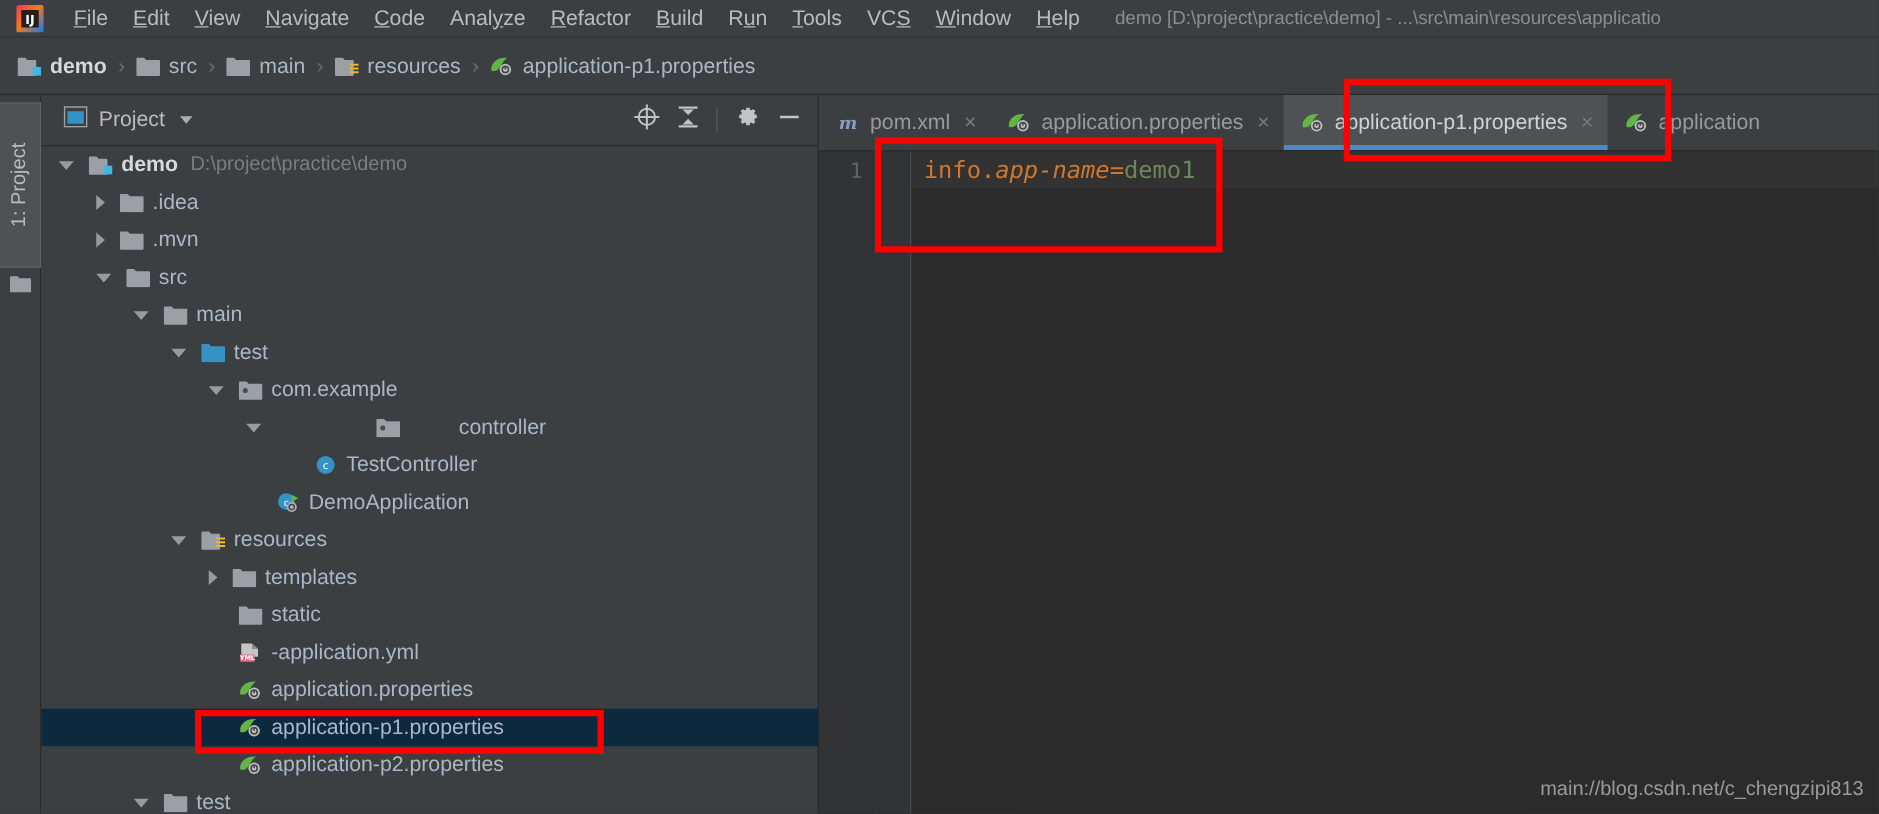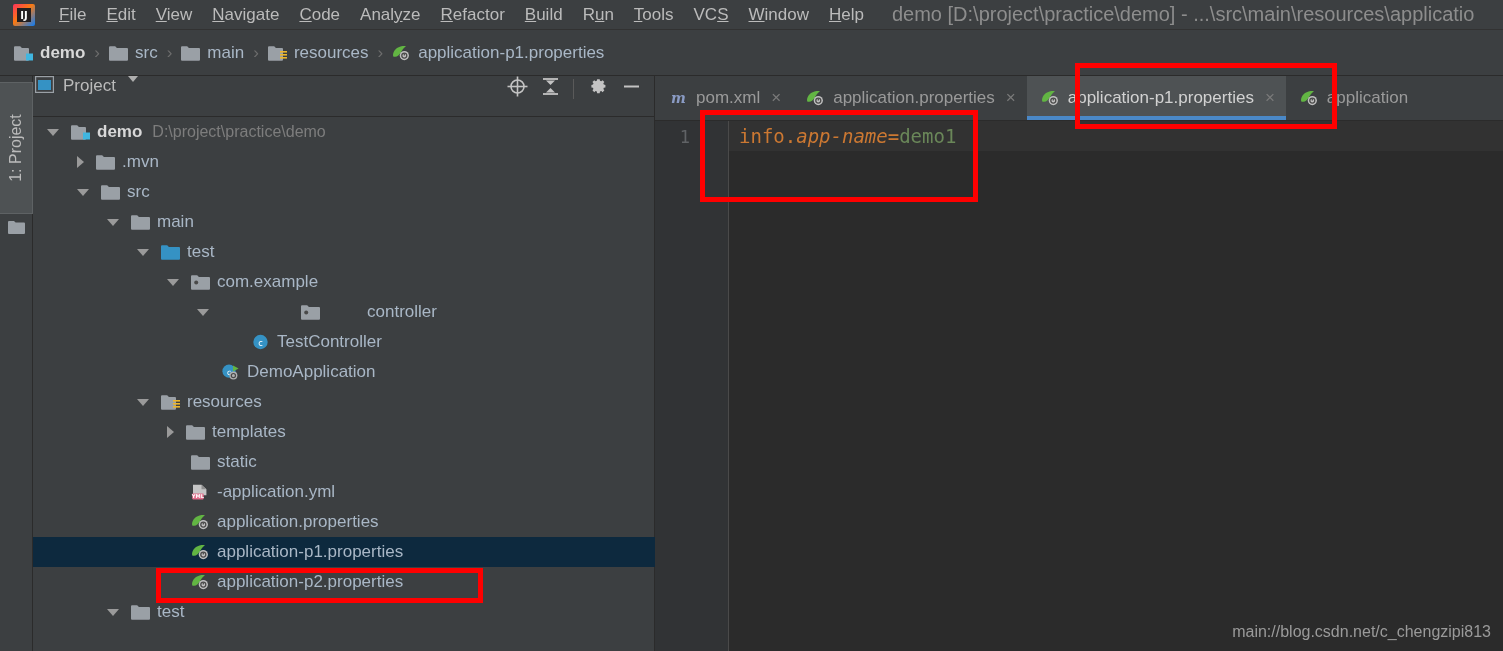--- a/index.html
+++ b/index.html
@@ -21,21 +21,21 @@
   .logo {
     width: 22px; height: 22px; margin-left: 13px; margin-right: 14px;
     position: relative; flex: 0 0 auto;
   }
   .menu-item {
     color: #bbbbbb; font-size: 17px; padding: 0 10px;
     white-space: nowrap; cursor: default; line-height: 30px;
   }
   .menu-item u { text-decoration: underline; }
   .win-title {
-    color: #8d8d8d; font-size: 20px; margin-left: 18px;
+    color: #8d8d8d; font-size: 15px; margin-left: 18px;
     white-space: nowrap; overflow: hidden;
   }
 
   
   .breadcrumb {
     position: absolute; left: 0; top: 31px; width: 1503px; height: 45px;
     background: #3c3f41; display: flex; align-items: center; padding-left: 14px;
     border-bottom: 1px solid #2b2b2b;
   }
   .crumb { display: flex; align-items: center; color: #a9b7c6; font-size: 17px; }
@@ -61,21 +61,21 @@
     position: absolute; left: 8px; top: 144px; width: 17px; height: 14px;
   }
 
   
   .project-panel {
     position: absolute; left: 33px; top: 76px; width: 622px; height: 575px;
     background: #3c3f41; border-right: 1px solid #2b2b2b;
   }
   .panel-head {
     position: relative; height: 41px; width: 100%;
-    display: flex; align-items: flex-start; padding: 0 12px 0 2px;
+    display: flex; align-items: center; padding: 0 12px 0 18px;
     border-bottom: 1px solid #2b2b2b;
   }
   .panel-title { color: #bbbbbb; font-size: 17px; margin-left: 9px; }
   .panel-caret {
     width: 0; height: 0; margin-left: 12px;
     border-left: 5px solid transparent; border-right: 5px solid transparent;
     border-top: 6px solid #aeaeae;
   }
   .panel-actions { margin-left: auto; display: flex; align-items: center; gap: 13px; }
   .panel-sep { width: 1px; height: 20px; background: #5a5a5a; }
@@ -330,20 +330,30 @@
           <span class="tpath">D:\project\practice\demo</span>
         </div>
         <div class="trow" style="padding-left: 44px;">
           <span class="twist closed"></span>
           <span style="width: 12px;"></span>
           <span class="ticon" style="display: inline-flex;">
             <svg width="19" height="16" viewBox="0 0 19 16">
               <path d="M0 2.2a1 1 0 011-1h5.2L7.9 2.9H18a1 1 0 011 1v10.9a1 1 0 01-1 1H1a1 1 0 01-1-1z" fill="#9aa0a6"></path>
             </svg>
           </span>
+          <span class="tlabel">.idea</span>
+        </div>
+        <div class="trow" style="padding-left: 44px;">
+          <span class="twist closed"></span>
+          <span style="width: 12px;"></span>
+          <span class="ticon" style="display: inline-flex;">
+            <svg width="19" height="16" viewBox="0 0 19 16">
+              <path d="M0 2.2a1 1 0 011-1h5.2L7.9 2.9H18a1 1 0 011 1v10.9a1 1 0 01-1 1H1a1 1 0 01-1-1z" fill="#9aa0a6"></path>
+            </svg>
+          </span>
           <span class="tlabel">.mvn</span>
         </div>
         <div class="trow" style="padding-left: 44px;">
           <span class="twist "></span>
           <span style="width: 12px;"></span>
           <span class="ticon" style="display: inline-flex;">
             <svg width="19" height="16" viewBox="0 0 19 16">
               <path d="M0 2.2a1 1 0 011-1h5.2L7.9 2.9H18a1 1 0 011 1v10.9a1 1 0 01-1 1H1a1 1 0 01-1-1z" fill="#9aa0a6"></path>
             </svg>
           </span>

